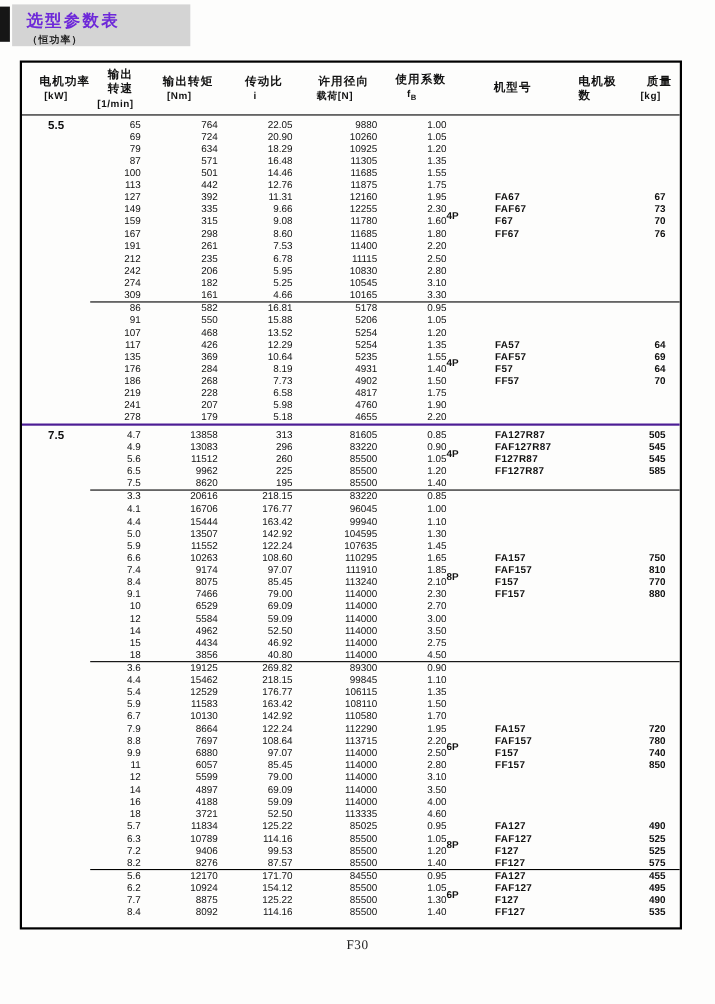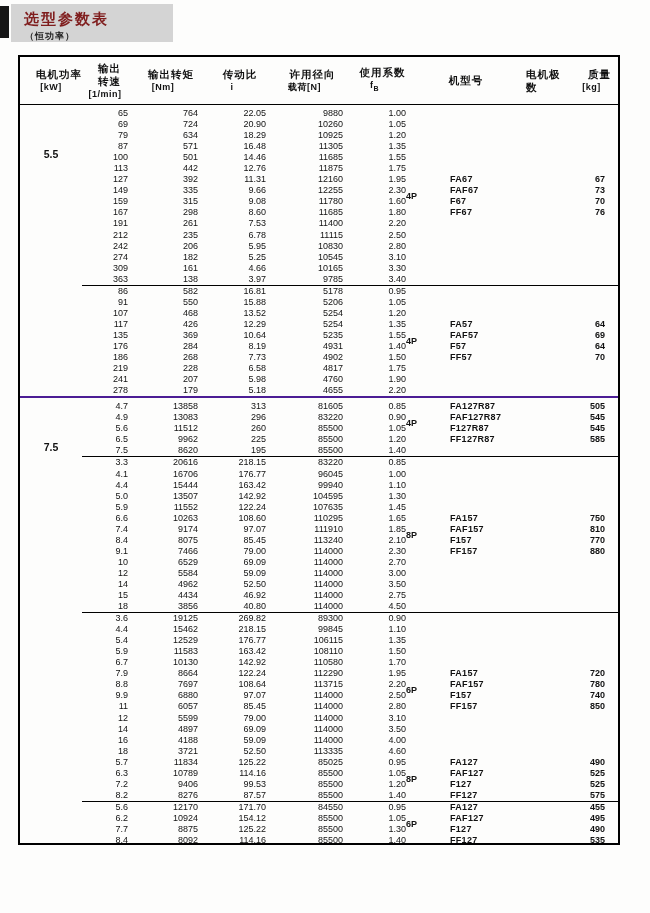--- a/index.html
+++ b/index.html
@@ -14,21 +14,21 @@
   
   .title-accent{
     position:absolute;left:0;top:6px;width:9px;height:32px;background:#161616;
   }
   .title-box{
     position:absolute;left:11px;top:4px;width:162px;height:38px;
     background:#d4d4d4;
   }
   .title-main{
     position:absolute;left:13px;top:6px;
-    font-size:15px;font-weight:bold;letter-spacing:2px;color:#7f1d1d;
+    font-size:15px;font-weight:bold;letter-spacing:2px;color:#6d28d9;
   }
   .title-sub{
     position:absolute;left:14px;top:26px;
     font-size:9px;font-weight:bold;letter-spacing:1px;color:#222;font-family:Liberation Serif, serif;
   }
   
   .tbl{
     position:absolute;left:18px;top:55px;width:602px;height:790px;
     border:2px solid #000;box-sizing:border-box;background:#fdfdfc;
     overflow:hidden;
@@ -52,21 +52,21 @@
   .num{text-align:right;}
   .cell-model{padding-left:44px;font-weight:bold;letter-spacing:0.3px;}
   .cell-mass{text-align:right;padding-right:13px;font-weight:bold;}
   .section{position:relative;}
   .section-rule{border-top:2px solid #4c1d95;}
   .block{position:relative;}
   .block.first{padding-top:3px;}
   .block-rule{height:1px;background:#000;margin-left:62px;}
   .power{
     position:absolute;left:0;top:3px;width:62px;text-align:center;
-    font-weight:bold;font-size:10.5px;z-index:2;margin-top:40px;
+    font-weight:bold;font-size:10.5px;z-index:2;
   }
   .poles{
     position:absolute;left:386px;width:55px;
     font-weight:bold;font-size:9px;transform:translateY(-50%);
   }
   .footer{
     position:absolute;left:0;top:852px;width:650px;text-align:center;
     font-family:"Liberation Serif","DejaVu Serif",serif;
     font-size:12px;color:#222;letter-spacing:0.5px;
   }
@@ -279,31 +279,20 @@
             <div class="c0"></div>
             <div class="c1 num">309</div>
             <div class="c2 num">161</div>
             <div class="c3 num">4.66</div>
             <div class="c4 num">10165</div>
             <div class="c5 num">3.30</div>
             <div class="c6 cell-model"></div>
             <div class="c7"></div>
             <div class="c8 cell-mass"></div>
           </div>
-          <div class="row">
-            <div class="c0"></div>
-            <div class="c1 num">363</div>
-            <div class="c2 num">138</div>
-            <div class="c3 num">3.97</div>
-            <div class="c4 num">9785</div>
-            <div class="c5 num">3.40</div>
-            <div class="c6 cell-model"></div>
-            <div class="c7"></div>
-            <div class="c8 cell-mass"></div>
-          </div>
           <div class="poles" style="top: 91.4px;">4P</div>
         </div>
         <div class="block-rule"></div>
         <div class="block">
           <div class="row">
             <div class="c0"></div>
             <div class="c1 num">86</div>
             <div class="c2 num">582</div>
             <div class="c3 num">16.81</div>
             <div class="c4 num">5178</div>
@@ -870,13 +859,14 @@
             <div class="c5 num">1.40</div>
             <div class="c6 cell-model">FF127</div>
             <div class="c7"></div>
             <div class="c8 cell-mass">535</div>
           </div>
           <div class="poles" style="top: 22.1px;">6P</div>
         </div>
       </div>
     </div>
 
+  <div class="footer">F30</div>
 </div>
 
 </body></html>

